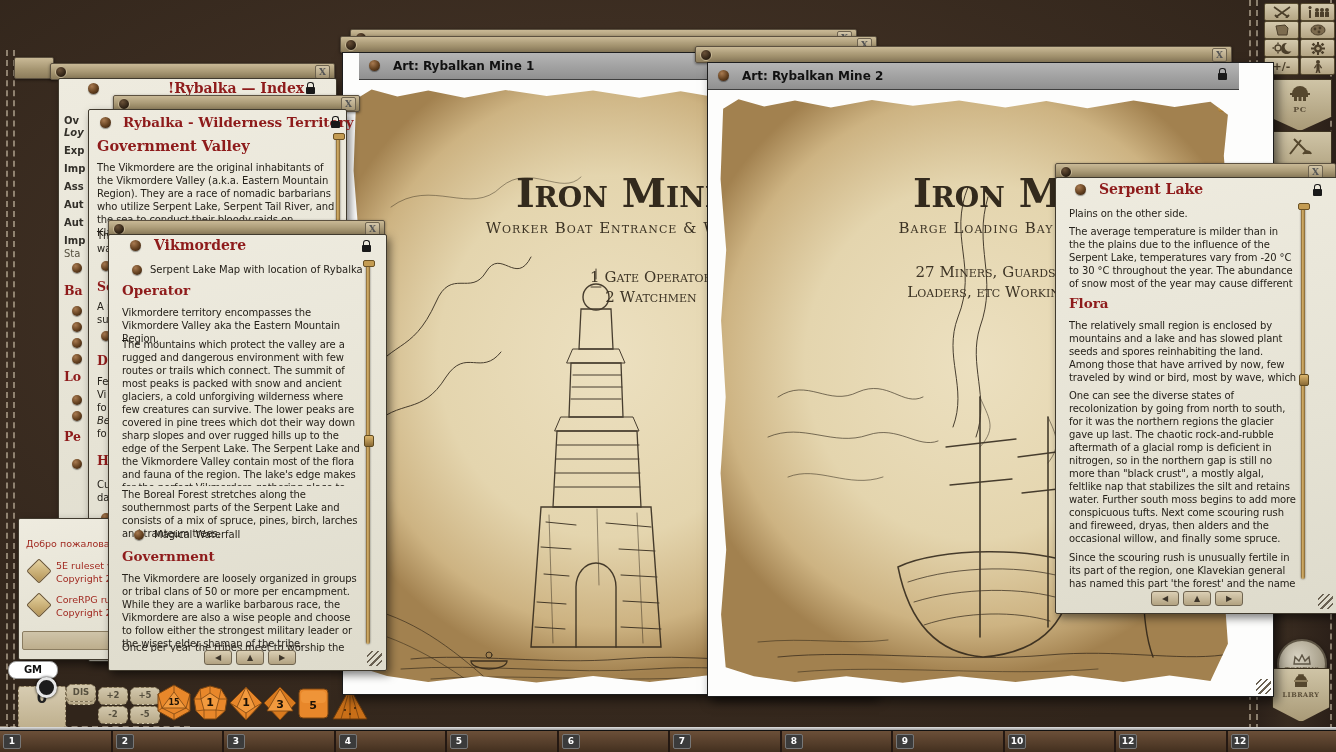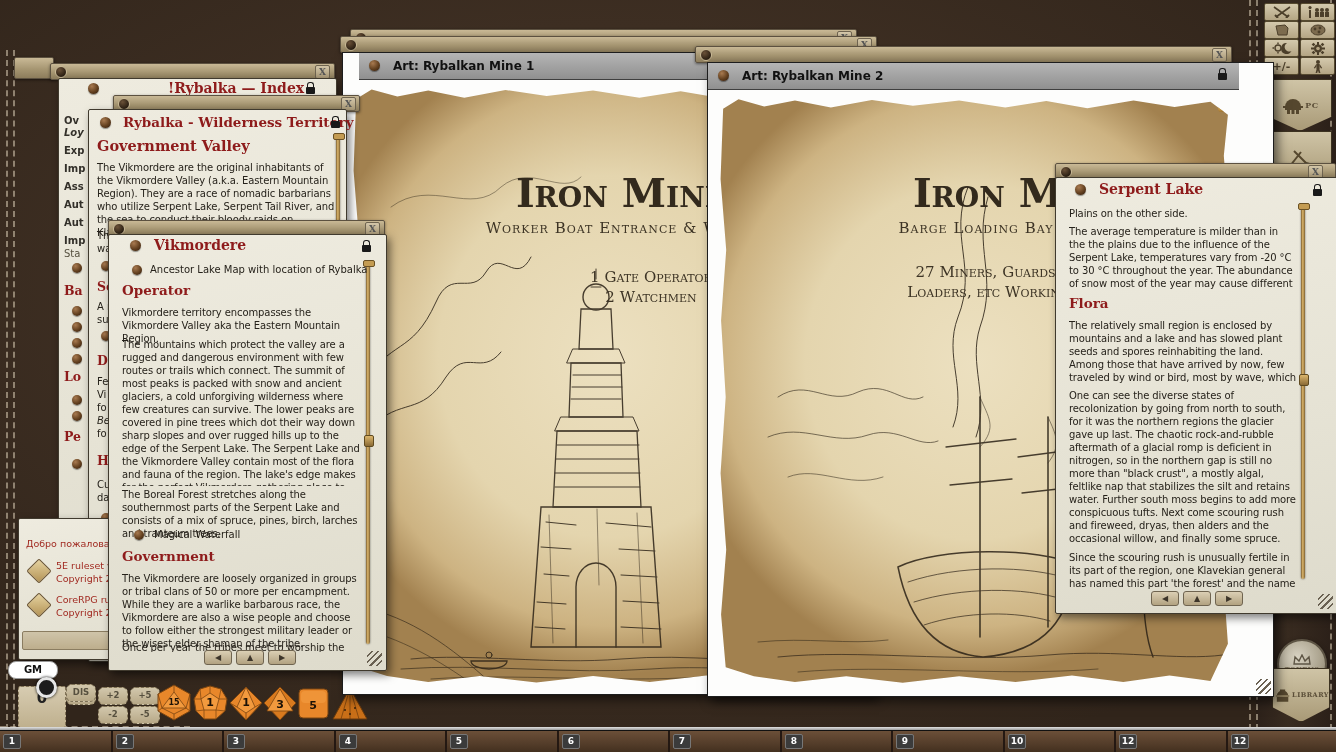--- a/index.html
+++ b/index.html
@@ -55,21 +55,21 @@
   .arttitle{position:absolute;font-family:"DejaVu Serif",serif;font-variant:small-caps;
     color:#332a1d;text-align:center;white-space:nowrap;}
   .pin{position:absolute;width:7px;height:7px;border-radius:50%;
     background:radial-gradient(circle at 35% 30%,#e0b25e,#8a5f1f);}
 
   
   .sb-btn{position:absolute;width:33px;height:16px;background:linear-gradient(#d4c9ad,#b4a584);
     border:1px solid #55492f;border-radius:2px;display:flex;align-items:center;justify-content:center;}
   .shield2{position:absolute;background:linear-gradient(#cfc4a6,#a99a77);border:1px solid #3c3220;
     clip-path:polygon(0 0,100% 0,100% 72%,50% 100%,0 72%);
-    box-shadow:0 2px 5px rgba(0,0,0,.6);display:flex;flex-direction:row;align-items:center;justify-content:center;}
+    box-shadow:0 2px 5px rgba(0,0,0,.6);display:flex;flex-direction:column;align-items:center;}
   .sb-label{font:bold 8px "DejaVu Serif",serif;color:#5b4e38;letter-spacing:.5px;}
   .medal{position:absolute;border-radius:50%;
     background:radial-gradient(circle at 40% 35%,#d8d2c2,#a9a18c 60%,#7e7662);
     border:2px solid #5e5545;box-shadow:0 2px 5px rgba(0,0,0,.6);
     display:flex;flex-direction:column;align-items:center;justify-content:center;}
 
   
   .pill{position:absolute;width:28px;height:16px;background:linear-gradient(#d2c7ac,#b7a887);
     border:1px dashed #7d7055;border-radius:6px;color:#57503f;
     font:bold 8.5px "DejaVu Sans",sans-serif;text-align:center;line-height:15px;}
@@ -362,21 +362,21 @@
     <div class="dragbar" style="left:0;top:0;width:275px;">
       <div class="knob"></div>
       <div class="xbtn" style="right:4px;">X</div>
     </div>
     <div class="paper" style="left:0;top:14px;width:277px;height:435px;"></div>
     <div class="orb" style="left:22px;top:20px;"></div>
     <div class="wtitle" style="left:46px;top:17px;">Vikmordere</div>
     <div class="lock" style="left:254px;top:25px;"></div>
     <div class="rod" style="left:258px;top:44px;height:380px;"></div>
     <div class="orb" style="left:24px;top:45px;width:10px;height:10px;"></div>
-    <div class="frag" style="left:42px;top:44px;">Ancestor Lake Map with location of Rybalka</div>
+    <div class="frag" style="left:42px;top:44px;">Serpent Lake Map with location of Rybalka</div>
     <div class="redhead" style="left:14px;top:62px;">Operator</div>
     <div class="body-t" style="left:14px;top:86px;width:240px;">Vikmordere territory encompasses the Vikmordere Valley aka the Eastern Mountain Region.</div>
     <div class="body-t" style="left:14px;top:118px;width:240px;height:148px;overflow:hidden;">The mountains which protect the valley are a rugged and dangerous environment with few routes or trails which connect. The summit of most peaks is packed with snow and ancient glaciers, a cold unforgiving wilderness where few creatures can survive. The lower peaks are covered in pine trees which dot their way down sharp slopes and over rugged hills up to the edge of the Serpent Lake. The Serpent Lake and the Vikmordere Valley contain most of the flora and fauna of the region. The lake's edge makes for the perfect Vikmordere gathering place to camp out and tell stories while feasting. When in danger the Vikmordere take to the mountains and disappear into inhospitable lands where few can follow, let alone survive.</div>
     <div class="body-t" style="left:14px;top:268px;width:240px;">The Boreal Forest stretches along the southernmost parts of the Serpent Lake and consists of a mix of spruce, pines, birch, larches and tranteum trees.</div>
     <div class="orb" style="left:26px;top:310px;width:10px;height:10px;"></div>
     <div class="frag" style="left:46px;top:309px;">Magical Waterfall</div>
     <div class="redhead" style="left:14px;top:328px;">Government</div>
     <div class="body-t" style="left:14px;top:352px;width:240px;">The Vikmordere are loosely organized in groups or tribal clans of 50 or more per encampment. While they are a warlike barbarous race, the Vikmordere are also a wise people and choose to follow either the strongest military leader or the wisest elder shaman of the tribe.</div>
     <div class="body-t" style="left:14px;top:421px;width:240px;height:11px;overflow:hidden;">Once per year the tribes meet to worship the Ancestor Spirit</div>
     <div class="navbtn" style="left:96px;top:430px;">◀</div>

